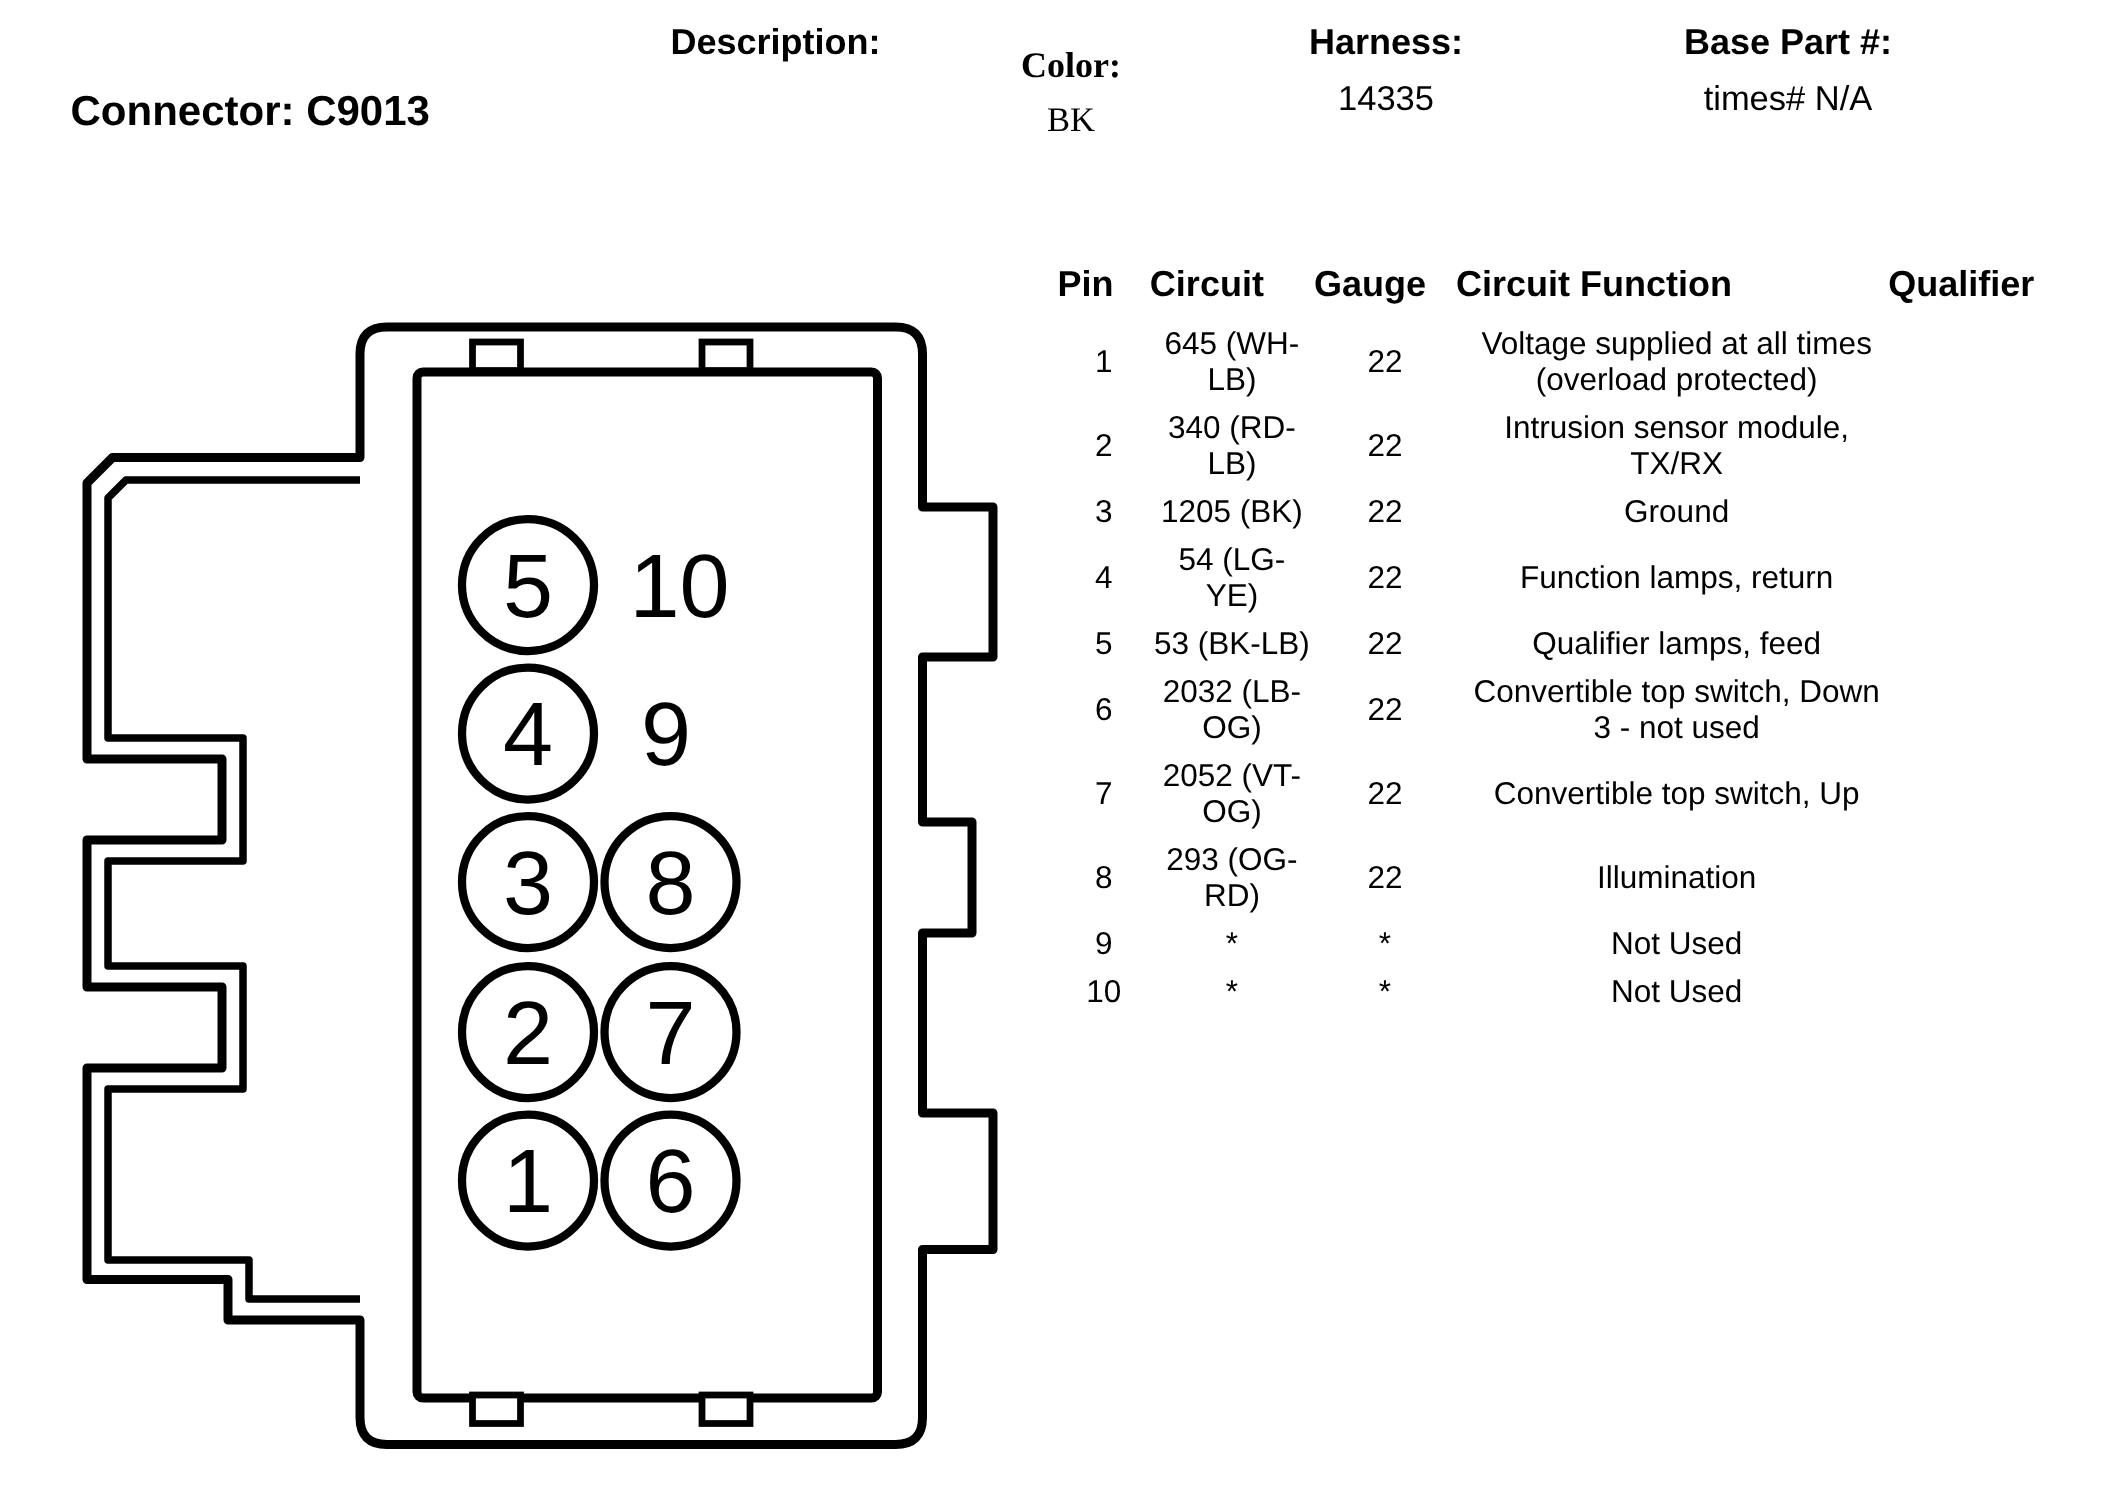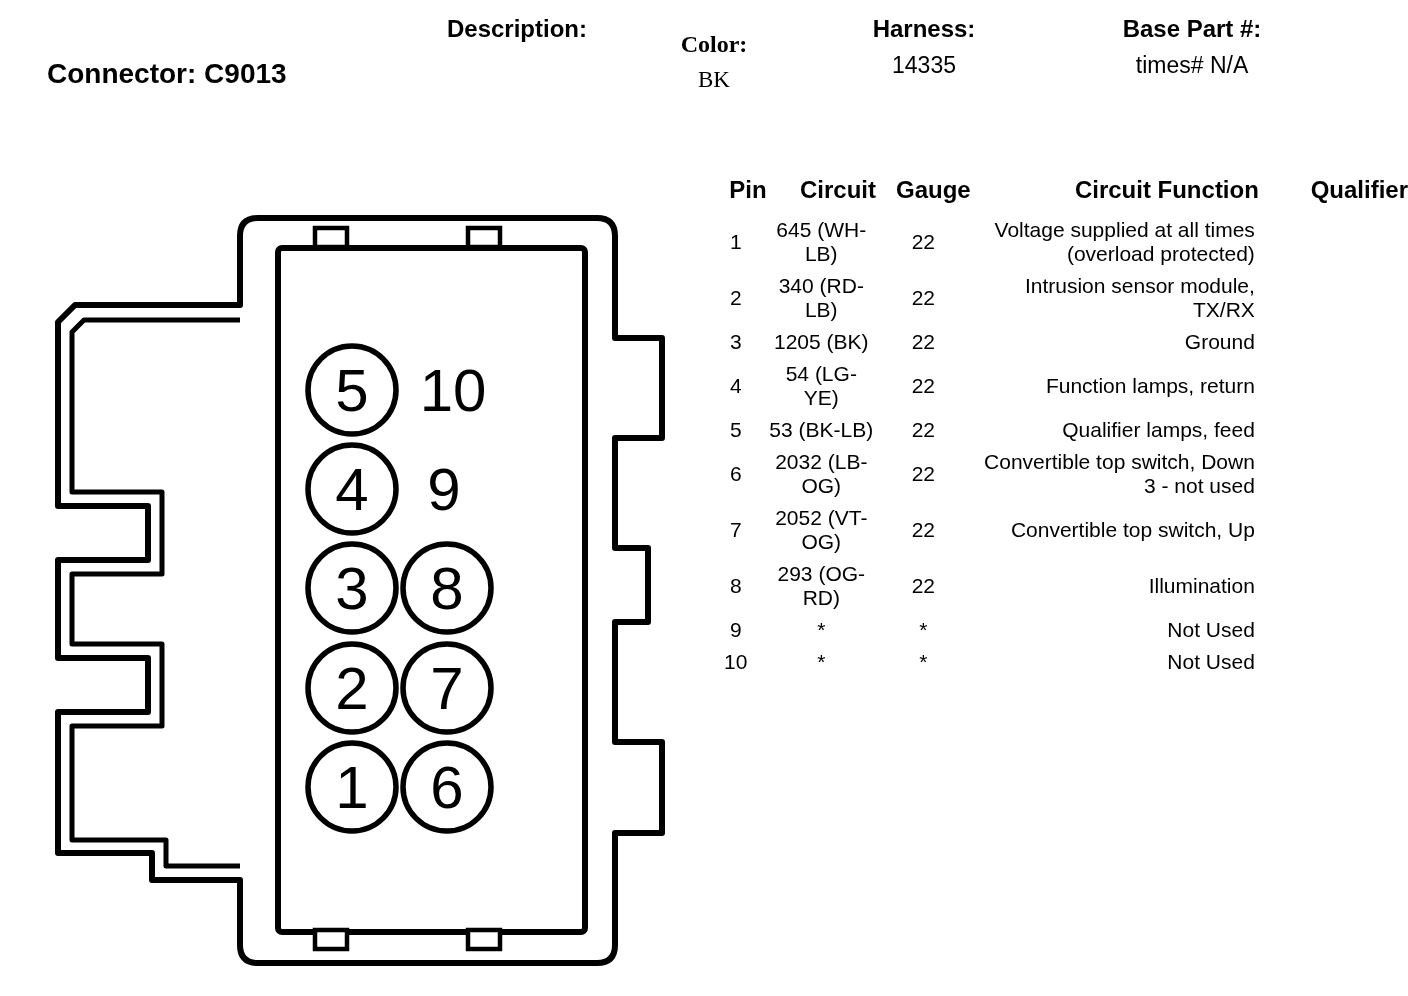--- a/index.html
+++ b/index.html
@@ -34,28 +34,28 @@
 
   
   .pinout { position: absolute; left: 705px; top: 176px; }
   table { border-collapse: collapse; table-layout: fixed; }
   col.c-pin   { width: 62px; }
   col.c-circ  { width: 110px; }
   col.c-gauge { width: 95px; }
   col.c-func  { width: 290px; }
   col.c-qual  { width: 150px; }
   th {
-    font-size: 24px; font-weight: bold; text-align: right;
+    font-size: 24px; font-weight: bold; text-align: left;
     padding: 0 0 10px 0; white-space: nowrap;
   }
   td {
     font-size: 21px; line-height: 24px; vertical-align: middle;
     padding: 4px 2px; text-align: center;
   }
-  td.func { text-align: right; padding-left: 10px; padding-right: 4px; }
+  td.func { text-align: center; padding-left: 10px; padding-right: 4px; }
 </style>
 </head>
 <body>
 
 <div class="connector-title">Connector: C9013</div>
 
 <div class="hdr-block hdr-description">
   <div class="hdr-label">Description:</div>
 </div>
 

